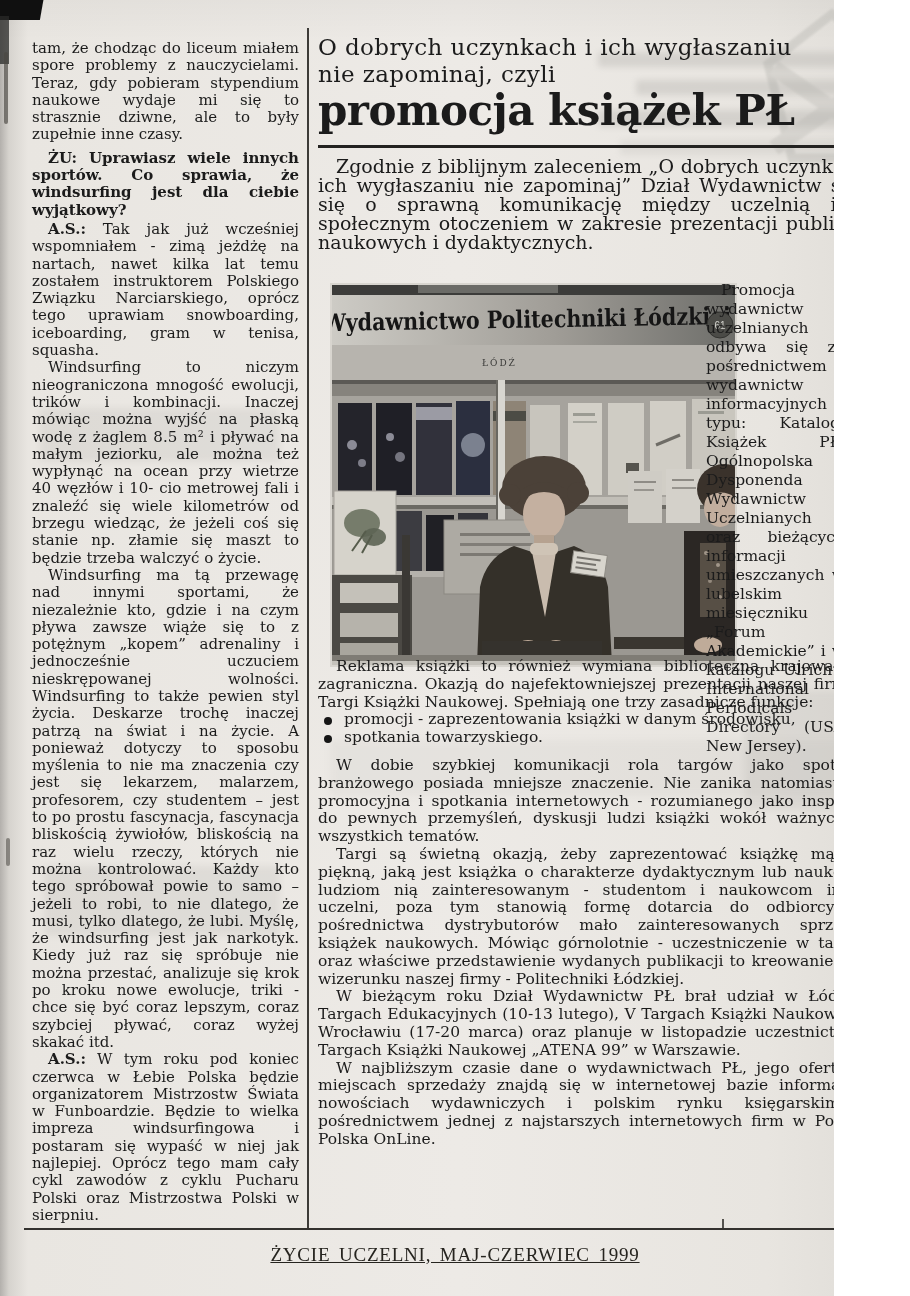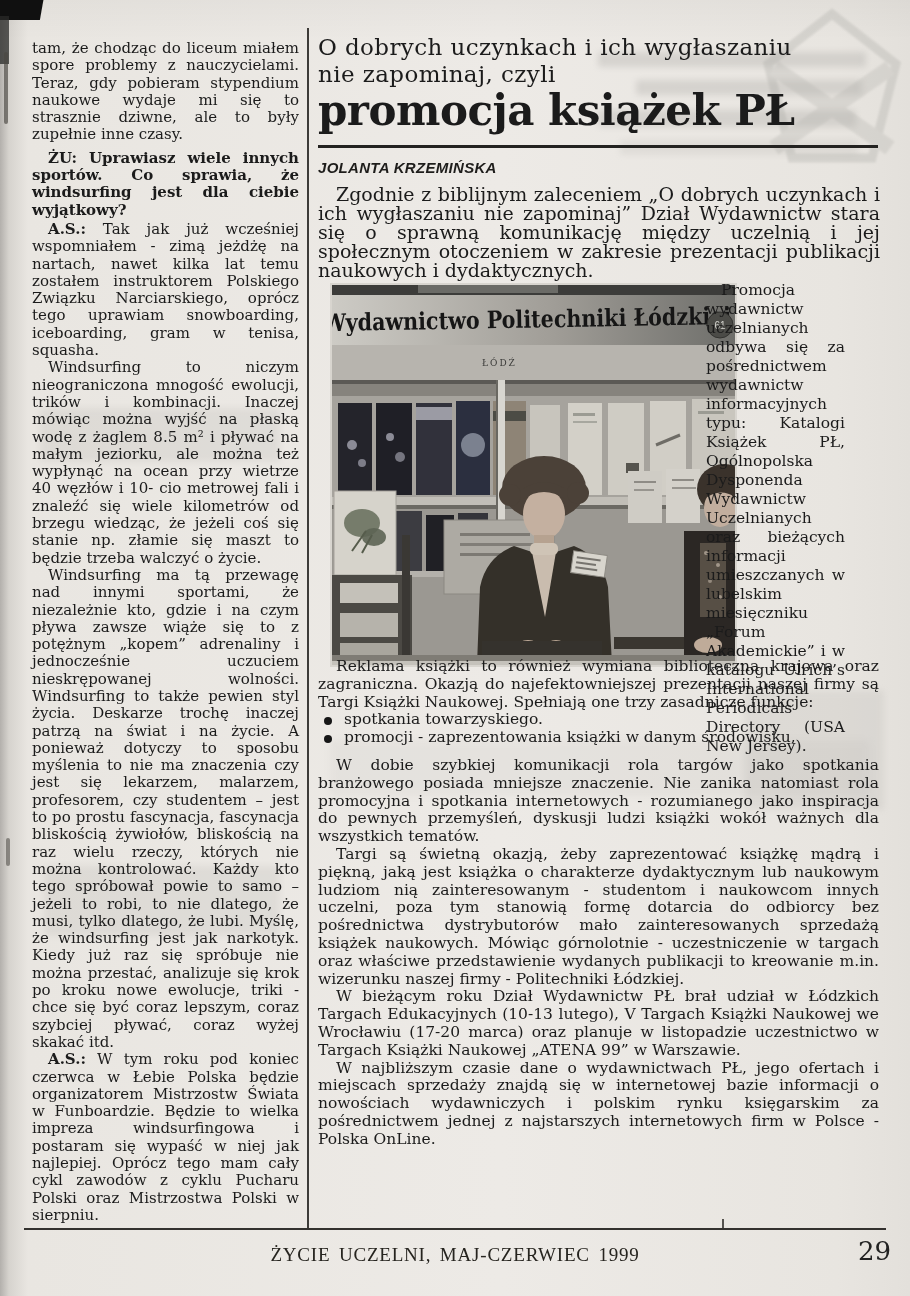--- a/index.html
+++ b/index.html
@@ -1,17 +1,17 @@
 <!DOCTYPE html>
 <html lang="pl"><head>
 <meta charset="utf-8">
 <style>
   html,body{margin:0;padding:0;}
   .page{
-    position:relative;width:910px;height:1296px;overflow:hidden;
+    position:relative;width:834px;height:1296px;overflow:hidden;
     color:#1b1b1b;font-family:"DejaVu Serif", serif;
     background:
       linear-gradient(180deg, rgba(0,0,0,0.03) 0, rgba(0,0,0,0) 40px),
       linear-gradient(90deg,#b3b0ac 0px,#d6d3ce 9px,#e9e6e1 28px,#edeae6 55%,#e8e5e0 92%,#e3e0db 100%);
   }
   
   .corner-black{position:absolute;left:-6px;top:-4px;width:48px;height:24px;background:#101010;transform:skewX(-10deg);}
   .corner-black2{position:absolute;left:0;top:16px;width:9px;height:48px;background:#2a2a28;opacity:.75;}
   .streak1{position:absolute;left:4px;top:52px;width:4px;height:72px;background:#4a4742;opacity:.65;border-radius:3px;filter:blur(.5px);}
   .streak2{position:absolute;left:6px;top:838px;width:4px;height:28px;background:#4a4742;opacity:.55;border-radius:3px;filter:blur(.5px);}
@@ -37,21 +37,21 @@
   .side-col{position:absolute;left:706px;top:281px;width:139px;font-size:15.5px;line-height:19px;text-align:justify;text-indent:15px;z-index:1;}
   
   .art-body{position:absolute;left:318px;top:658px;width:561px;font-size:15.5px;line-height:17.8px;text-align:justify;z-index:1;}
   .art-body p{margin:0;text-indent:18px;}
   .art-body p.gap{margin-top:10px;}
   .bullet{position:relative;padding-left:26px;text-indent:0;margin:0;}
   .bullet .dot{position:absolute;left:6px;top:5.5px;width:8px;height:8px;border-radius:50%;background:#161616;}
   
   .footer-rule{position:absolute;left:24px;top:1228px;width:862px;height:2px;background:#33312e;z-index:2;}
   .footer-tick{position:absolute;left:722px;top:1219px;width:2px;height:9px;background:#55534f;z-index:2;}
-  .footer-journal{position:absolute;left:0;top:1244px;width:910px;text-align:center;font-family:"Liberation Serif", serif;font-size:19px;letter-spacing:.8px;word-spacing:3px;color:#26241f;z-index:2;}
+  .footer-journal{position:absolute;left:0;top:1244px;width:910px;text-align:center;font-family:"Liberation Serif", serif;font-size:19px;letter-spacing:.8px;word-spacing:3px;color:#26241f;z-index:2;text-decoration:underline;}
   .footer-page{position:absolute;left:838px;top:1236px;font-size:26px;color:#222;z-index:2;margin-left:20px;}
 </style>
 </head>
 <body>
 
 <div class="page">
 
   <div class="corner-black"></div>
   <div class="corner-black2"></div>
   <div class="streak1"></div>
@@ -80,21 +80,20 @@
 
   </div>
 
   <div class="divider"></div>
 
   <div class="art-header">
     <div class="kicker">O dobrych uczynkach i ich wygłaszaniu</div>
     <div class="kicker">nie zapominaj, czyli</div>
     <div class="art-title">promocja książek PŁ</div>
     <div class="title-rule"></div>
-    <div class="author">JOLANTA KRZEMIŃSKA</div>
     <div class="lead">Zgodnie z biblijnym zaleceniem „O dobrych uczynkach i ich wygłaszaniu nie zapominaj” Dział Wydawnictw stara się o sprawną komunikację między uczelnią i jej społecznym otoczeniem w zakresie prezentacji publikacji naukowych i dydaktycznych.</div>
   </div>
 
   <svg class="photo" viewBox="0 0 403 380" preserveAspectRatio="none">
     <defs>
       <linearGradient id="gradBanner" x1="0" y1="0" x2="1" y2="0">
         <stop offset="0" stop-color="#cdcbc5"></stop>
         <stop offset="0.55" stop-color="#a09d97"></stop>
         <stop offset="1" stop-color="#6e6e6a"></stop>
       </linearGradient>
@@ -219,22 +218,22 @@
     <rect x="150" y="356" width="120" height="14" fill="#35322d"></rect>
     <rect x="282" y="352" width="70" height="12" fill="#3a3630"></rect>
     <rect x="0" y="370" width="403" height="10" fill="#7f7c75"></rect>
     <rect x="0" y="376" width="403" height="4" fill="#c5c2bb"></rect>
   </svg>
 
   <div class="side-col">Promocja wydawnictw uczelnianych odbywa się za pośrednictwem wydawnictw informacyjnych typu: Katalogi Książek PŁ, Ogólnopolska Dysponenda Wydawnictw Uczelnianych oraz bieżących informacji umieszczanych w lubelskim miesięczniku „Forum Akademickie” i w katalogu Ulrich’s International Periodicals Directory (USA New Jersey).</div>
 
   <div class="art-body">
     <p>Reklama książki to również wymiana biblioteczna krajowa oraz zagraniczna. Okazją do najefektowniejszej prezentacji naszej firmy są Targi Książki Naukowej. Spełniają one trzy zasadnicze funkcje:</p>
+    <div class="bullet"><span class="dot"></span><span>promocji - zaprezentowania książki w danym środowisku,</span></div>
     <div class="bullet"><span class="dot"></span><span>spotkania towarzyskiego.</span></div>
-    <div class="bullet"><span class="dot"></span><span>promocji - zaprezentowania książki w danym środowisku,</span></div>
     <p class="gap">W dobie szybkiej komunikacji rola targów jako spotkania branżowego posiada mniejsze znaczenie. Nie zanika natomiast rola promocyjna i spotkania internetowych - rozumianego jako inspiracja do pewnych przemyśleń, dyskusji ludzi książki wokół ważnych dla wszystkich tematów.</p>
     <p>Targi są świetną okazją, żeby zaprezentować książkę mądrą i piękną, jaką jest książka o charakterze dydaktycznym lub naukowym ludziom nią zainteresowanym - studentom i naukowcom innych uczelni, poza tym stanowią formę dotarcia do odbiorcy bez pośrednictwa dystrybutorów mało zainteresowanych sprzedażą książek naukowych. Mówiąc górnolotnie - uczestniczenie w targach oraz właściwe przedstawienie wydanych publikacji to kreowanie m.in. wizerunku naszej firmy - Politechniki Łódzkiej.</p>
     <p>W bieżącym roku Dział Wydawnictw PŁ brał udział w Łódzkich Targach Edukacyjnych (10-13 lutego), V Targach Książki Naukowej we Wrocławiu (17-20 marca) oraz planuje w listopadzie uczestnictwo w Targach Książki Naukowej „ATENA 99” w Warszawie.</p>
     <p>W najbliższym czasie dane o wydawnictwach PŁ, jego ofertach i miejscach sprzedaży znajdą się w internetowej bazie informacji o nowościach wydawniczych i polskim rynku księgarskim za pośrednictwem jednej z najstarszych internetowych firm w Polsce - Polska OnLine.</p>
   </div>
 
   <div class="footer-rule"></div>
   <div class="footer-tick"></div>
   <div class="footer-journal">ŻYCIE UCZELNI,  MAJ-CZERWIEC 1999</div>
   <div class="footer-page">29</div>

